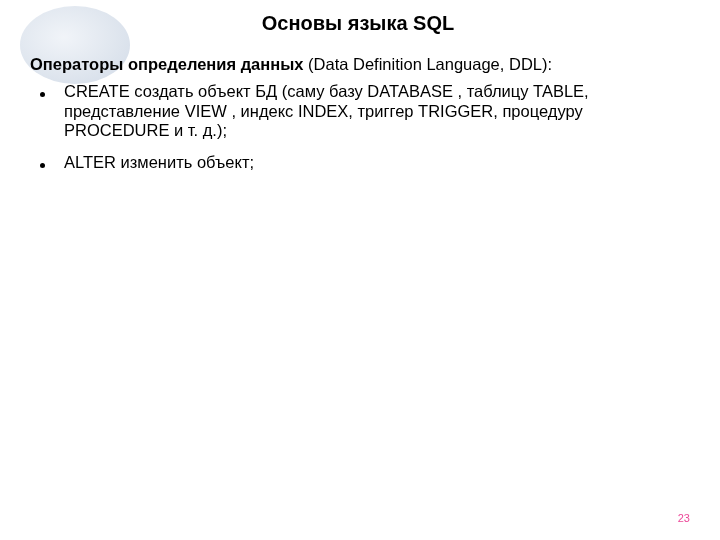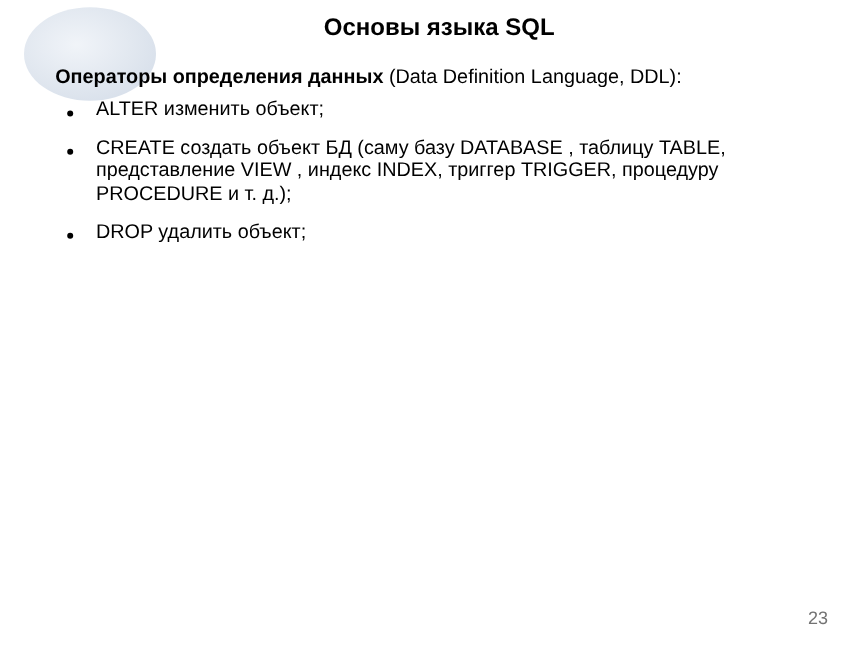--- a/index.html
+++ b/index.html
@@ -20,21 +20,21 @@
     width: 110px;
     height: 78px;
     border-radius: 50%;
     background: radial-gradient(ellipse at 40% 40%, #e9eef5 0%, #cfd9e6 55%, #b8c6da 100%);
     opacity: 0.65;
     z-index: 0;
   }
   .content {
     position: relative;
     z-index: 1;
-    padding: 10px 28px 0 40px;
+    padding: 10px 28px 0 24px;
   }
   .title {
     text-align: center;
     font-weight: bold;
     font-size: 20px;
     margin: 2px 0 6px 0;
   }
   .section-head {
     font-size: 16.5px;
     line-height: 1.18;
@@ -62,40 +62,39 @@
     top: 0.95em;
     width: 5px;
     height: 5px;
     background: #000;
     border-radius: 50%;
   }
   .page-num {
     position: absolute;
     right: 30px;
     bottom: 16px;
-    font-size: 15px;
-    color: #737373;
+    font-size: 11px;
+    color: #ec4899;
   }
 </style>
 </head>
 <body>
 
 <div class="decor"></div>
 
 <div class="content">
 
   <div class="title">Основы языка SQL</div>
 
   <div class="section-head">
     <span class="bold">Операторы определения данных</span><span> (Data Definition Language, DDL):</span>
   </div>
 
   <ul class="bullets">
+    <li>CREATE создать объект БД (саму базу DATABASE , таблицу TABLE, представление VIEW , индекс INDEX, триггер TRIGGER, процедуру PROCEDURE и т. д.);</li>
     <li>ALTER изменить объект;</li>
-    <li>CREATE создать объект БД (саму базу DATABASE , таблицу TABLE, представление VIEW , индекс INDEX, триггер TRIGGER, процедуру PROCEDURE и т. д.);</li>
-    <li>DROP удалить объект;</li>
   </ul>
 
 
 
 </div>
 
 <div class="page-num">23</div>
 
 </body></html>

